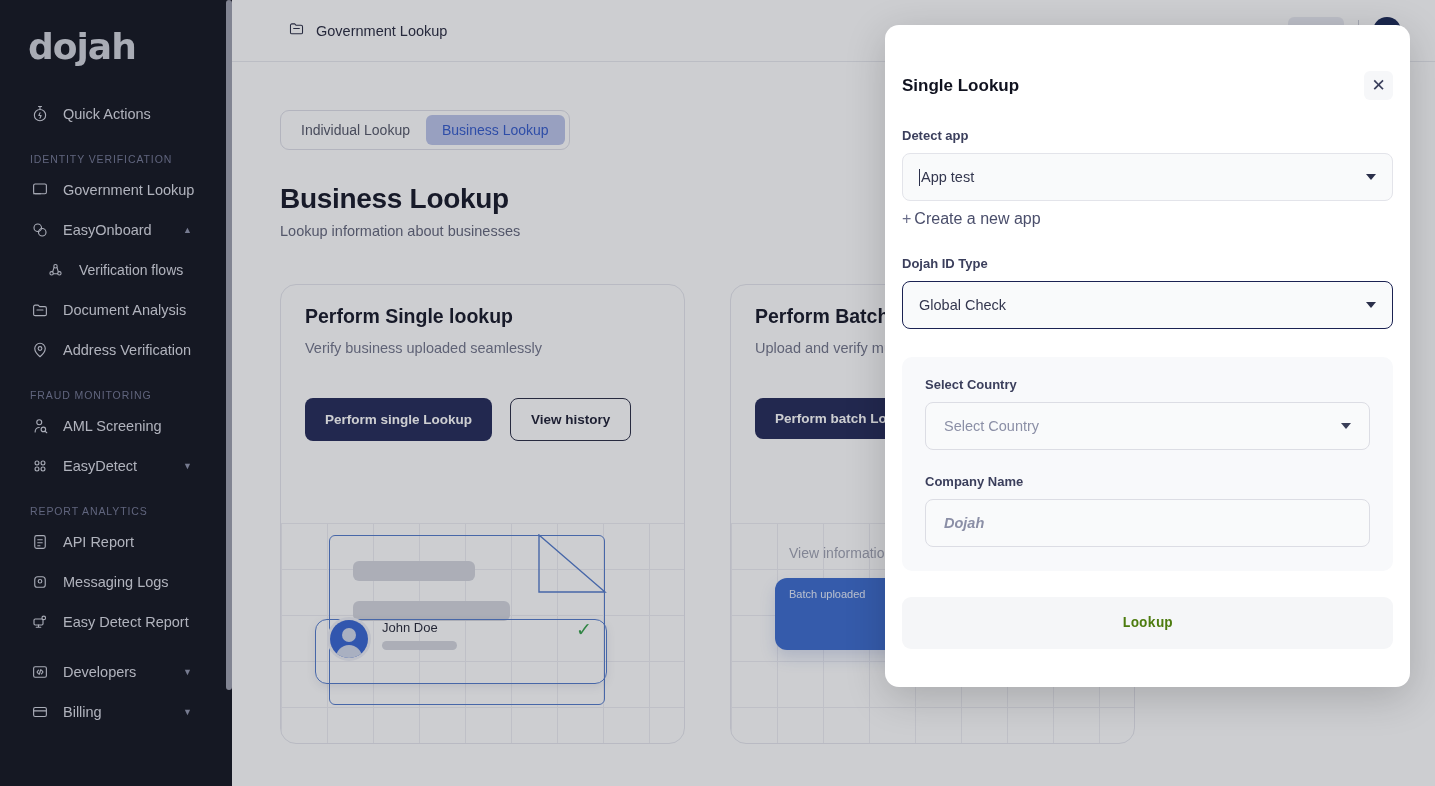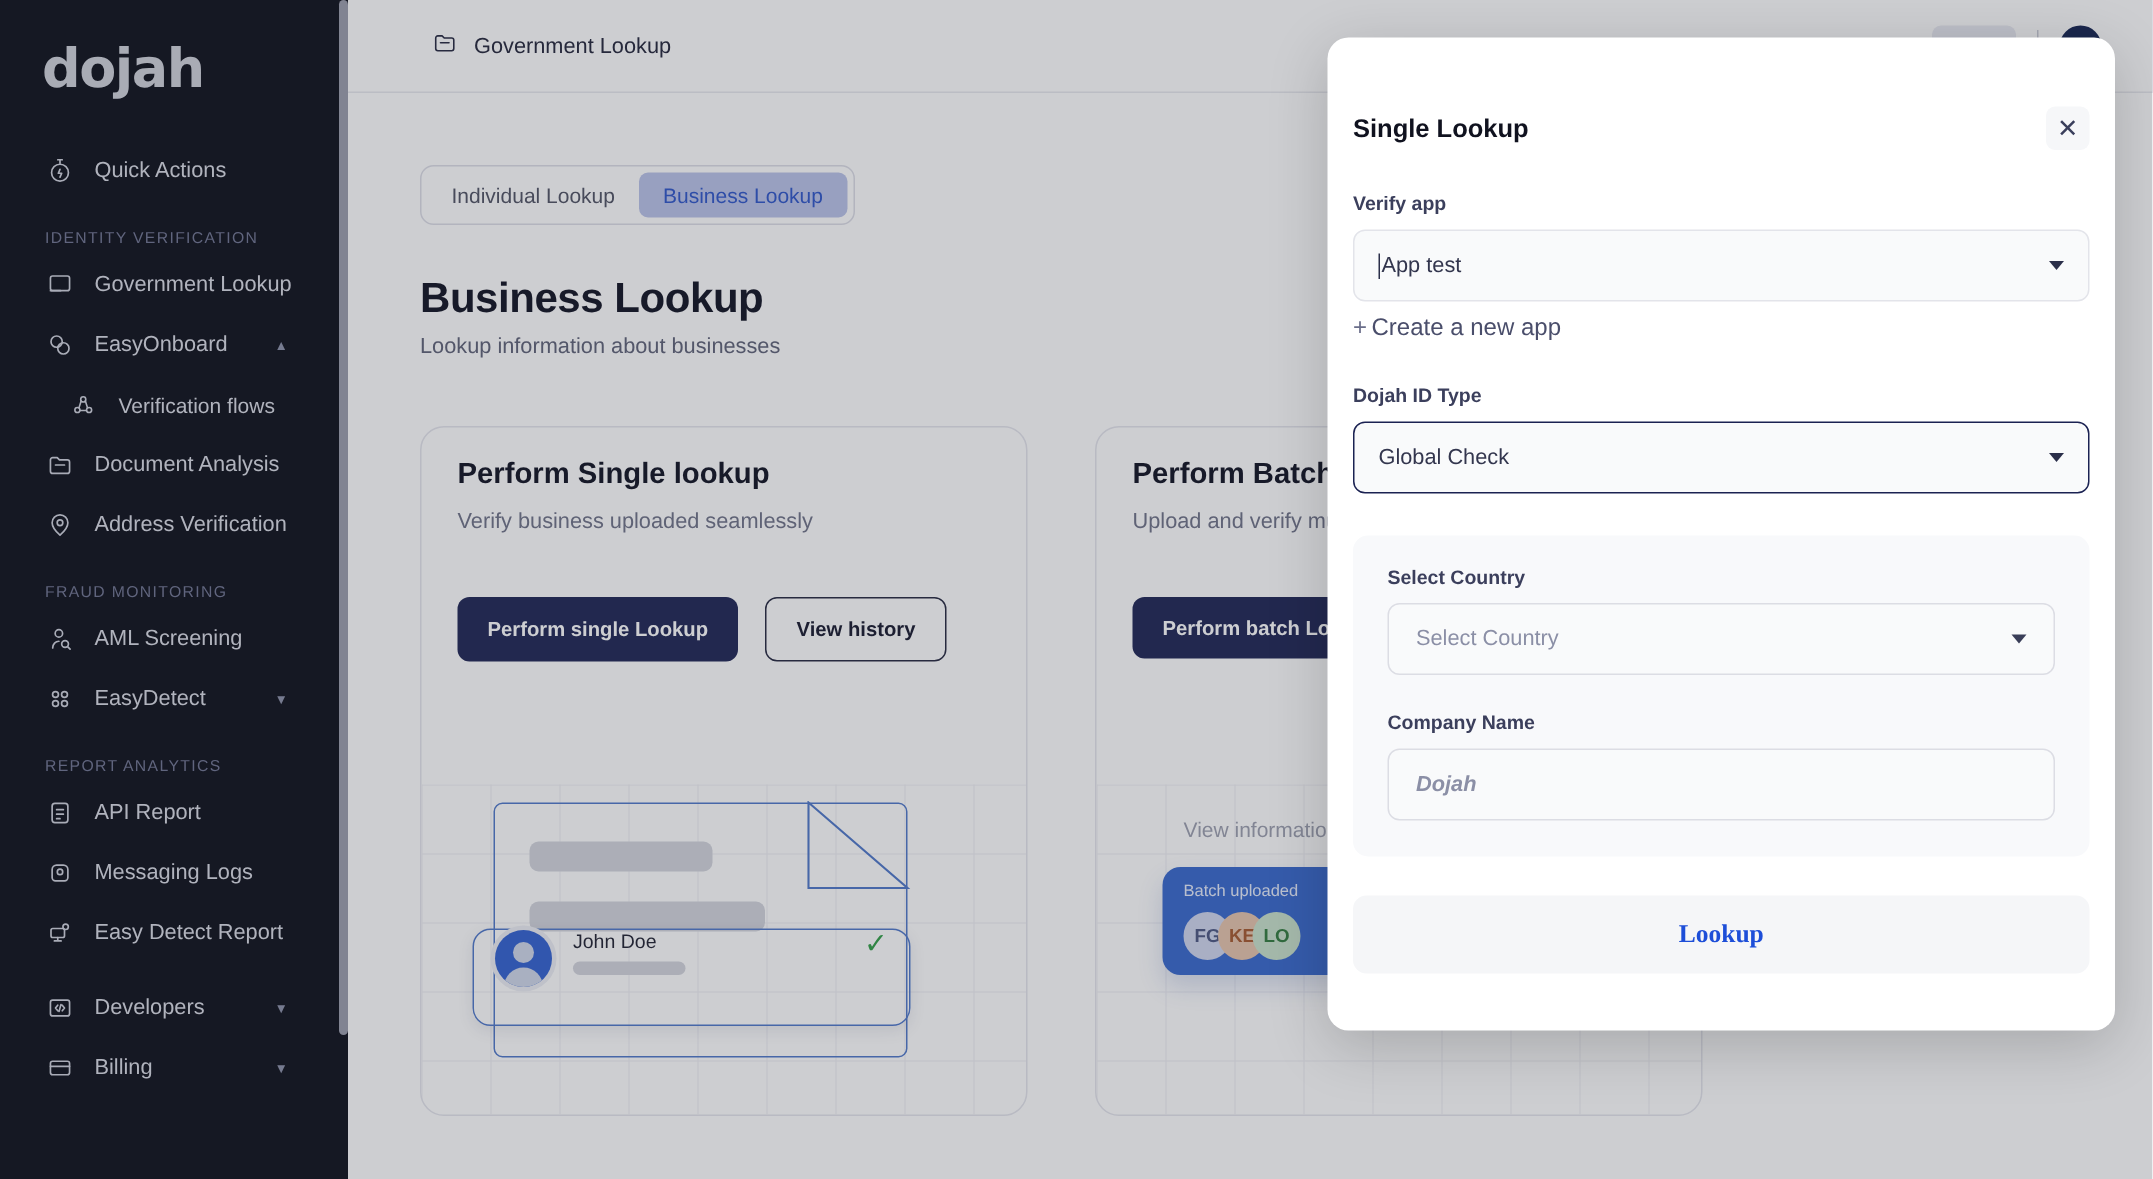--- a/index.html
+++ b/index.html
@@ -216,22 +216,22 @@
     border-right:5px solid transparent; border-top:6px solid #3a3e58;
   }
   .inner-input {
     margin-top:10px; height:48px; width:100%; border:1px solid #dcdde4; border-radius:8px;
     background:#f9fafb; padding:0 18px; font-size:14.5px; color:#33364e;
     font-family:"Liberation Sans", sans-serif;
   }
   .inner-input::placeholder { color:#8b8fa6; font-style:italic; font-weight:700; }
   .lookup-btn {
     margin-top:26px; width:100%; height:52px; border:none; border-radius:9px;
-    background:#f5f6f8; color:#1d4ed8; font-size:17px; font-weight:700;
-    font-family:Liberation Serif, serif; cursor:pointer;
+    background:#f5f6f8; color:#4d7c0f; font-size:14px; font-weight:700;
+    font-family:Liberation Mono, monospace; cursor:pointer;
   }
 </style>
 </head>
 <body>
 
 <div id="app">
 
   <div class="navy-band"></div>
 
   <aside class="sidebar">
@@ -456,43 +456,38 @@
           <p class="sub">Upload and verify multiple</p>
           <div class="card-actions">
             <button class="btn-primary">Perform batch Lookup</button>
           </div>
 
           <div class="illus">
             <div class="grid-bg"></div>
             <div class="batch-text">View information</div>
             <div class="batch-box">
               <div class="lbl">Batch uploaded</div>
-              <div class="avs">
-                <span class="av-chip" style="background:#cfd6ee;color:#4a5480;">FG</span>
-                <span class="av-chip" style="background:#e6c3ab;color:#a4562b;">KE</span>
-                <span class="av-chip" style="background:#c9e2cb;color:#2f7a3b;">LO</span>
-              </div>
             </div>
           </div>
         </section>
 
       </div>
     </div>
   </main>
 
   <div class="overlay"></div>
 
   <div class="modal">
 
     <div class="modal-head">
       <div class="modal-title">Single Lookup</div>
       <button class="close-btn">✕</button>
     </div>
 
-    <div class="field-label">Verify app</div>
+    <div class="field-label">Detect app</div>
     <div class="select-box">
       <span class="cursor-bar"></span>
         <span>App test</span>
       <span class="caret-dn"></span>
     </div>
     <div class="create-app">
       <span class="plus">+</span><span>Create a new app</span>
     </div>
 
     <div class="field-label">Dojah ID Type</div>

